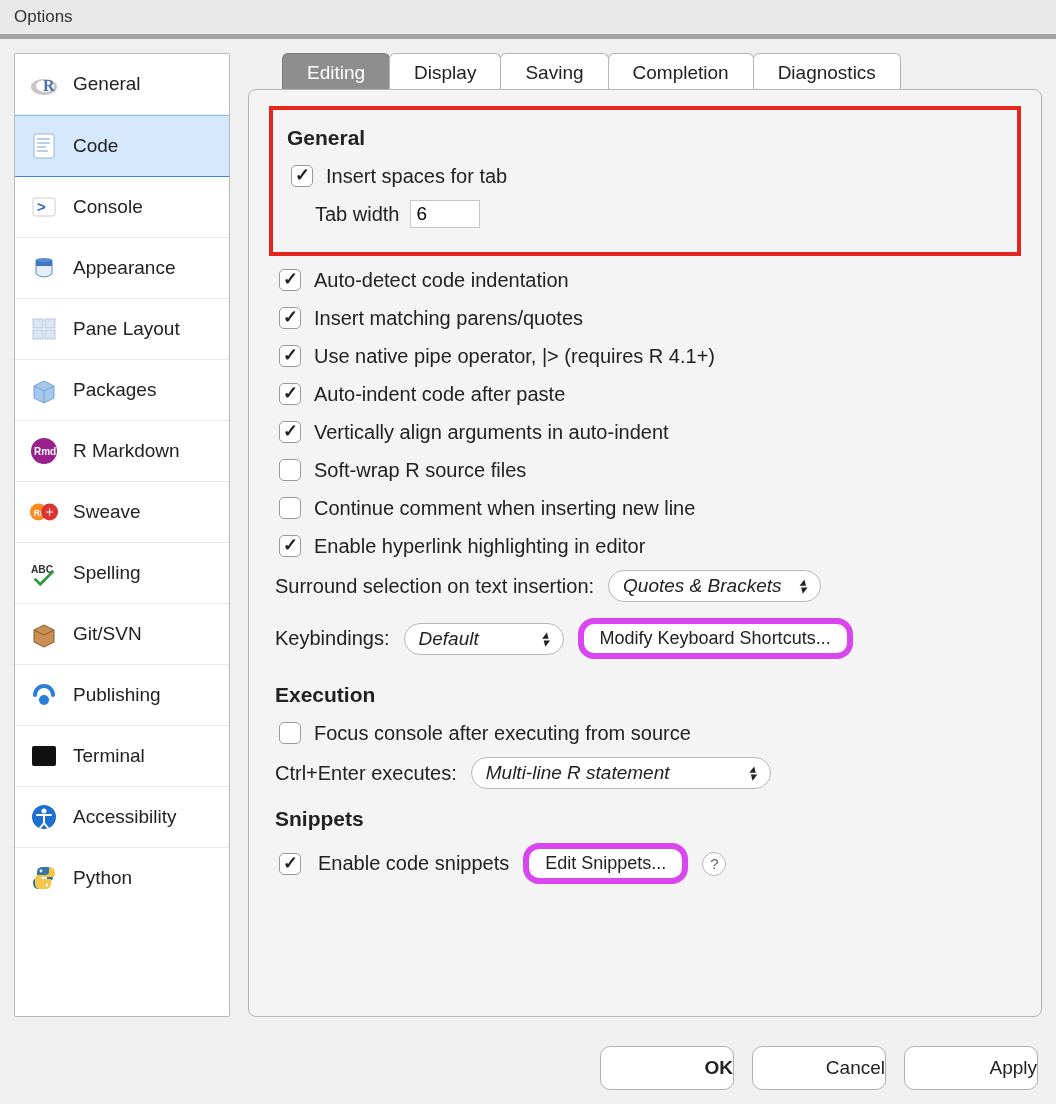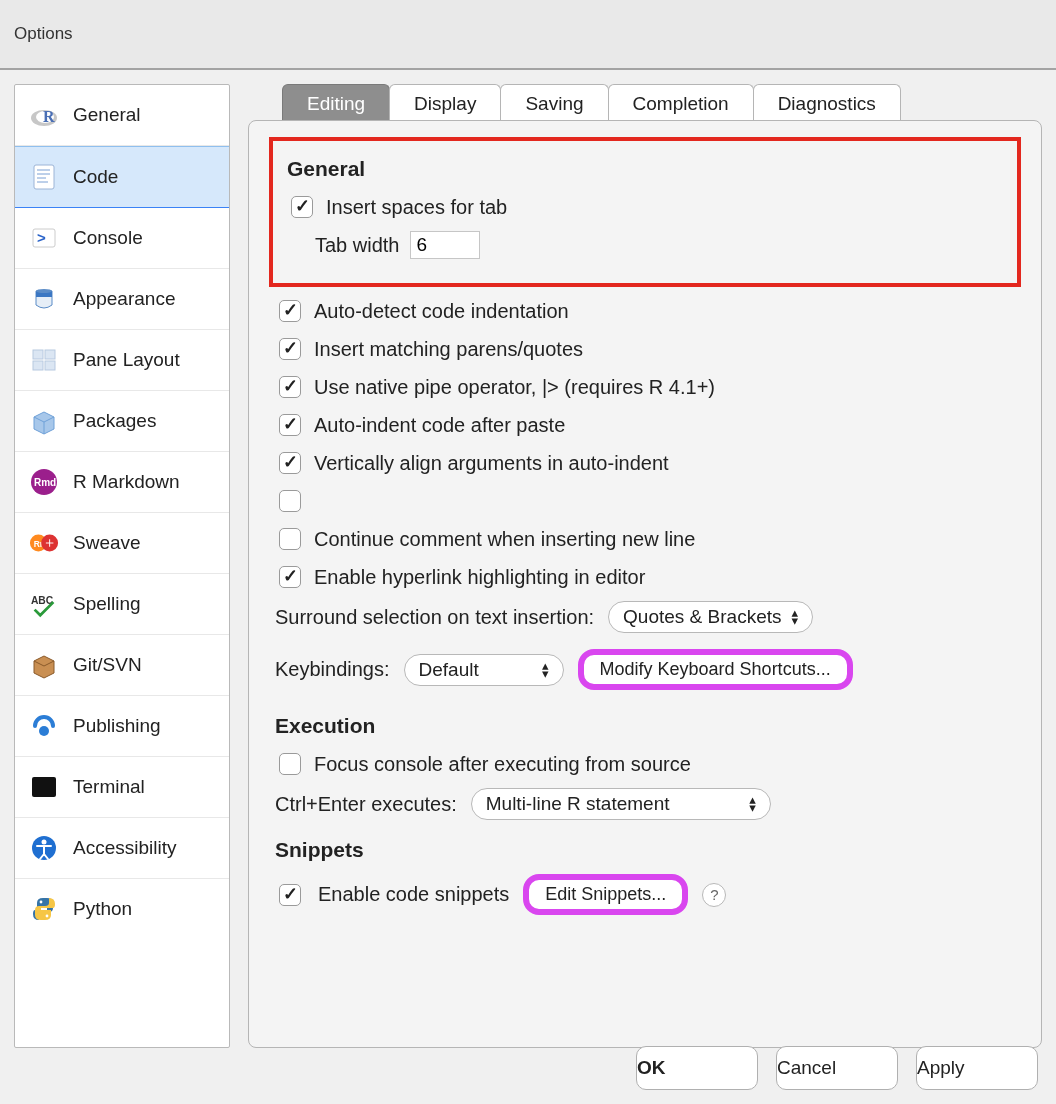--- a/index.html
+++ b/index.html
@@ -8,22 +8,22 @@
     font-family: -apple-system, "Helvetica Neue", Arial, sans-serif;
     font-size: 18px;
     background: #f0f0f0;
     color: #222;
     width: 1056px;
     height: 1104px;
     overflow: hidden;
   }
   .titlebar {
     background: #e9e9e9;
-    border-bottom: 2px solid #a3a3a3;
-    padding: 24px 14px;
+    border-bottom: 5px solid #a3a3a3;
+    padding: 7px 14px;
     font-size: 17px;
     color: #333;
   }
   .body-area {
     display: flex;
     padding: 14px;
     gap: 18px;
   }
   .sidebar {
     width: 216px;
@@ -142,21 +142,22 @@
     display: inline-flex;
     align-items: center;
     justify-content: space-between;
     border: 1px solid #b8b8b8;
     border-radius: 16px;
     background: #fff;
     padding: 4px 14px;
     min-width: 160px;
     cursor: pointer;
     font-size: 19px;
-    gap: 10px;
+    gap: 18px;
+    font-style: italic;
   }
   .select-ctl.wide { min-width: 300px; }
   .arrows {
     font-size: 13px;
     line-height: 8px;
     display: flex;
     flex-direction: column;
     align-items: center;
   }
   .pill-btn {
@@ -187,22 +188,22 @@
     bottom: 14px;
     right: 18px;
     display: flex;
     gap: 18px;
   }
   .foot-btn {
     border: 1px solid #b0b0b0;
     border-radius: 10px;
     background: #fff;
     padding: 10px 0;
-    width: 122px;
-    text-align: left;
+    width: 134px;
+    text-align: right;
     cursor: pointer;
     font-size: 19px;
   }
 </style>
 </head>
 <body>
 
 <div class="titlebar">
   <span>Options</span>
 </div>
@@ -389,20 +390,21 @@
       <div class="row">
         <input type="checkbox" class="cb" checked="" style="">
         <span>Auto-indent code after paste</span>
       </div>
       <div class="row">
         <input type="checkbox" class="cb" checked="" style="">
         <span>Vertically align arguments in auto-indent</span>
       </div>
       <div class="row">
         <input type="checkbox" class="cb" style="">
+        <span>Soft-wrap R source files</span>
       </div>
       <div class="row">
         <input type="checkbox" class="cb" style="">
         <span>Continue comment when inserting new line</span>
       </div>
       <div class="row">
         <input type="checkbox" class="cb" checked="" style="">
         <span>Enable hyperlink highlighting in editor</span>
       </div>
 

